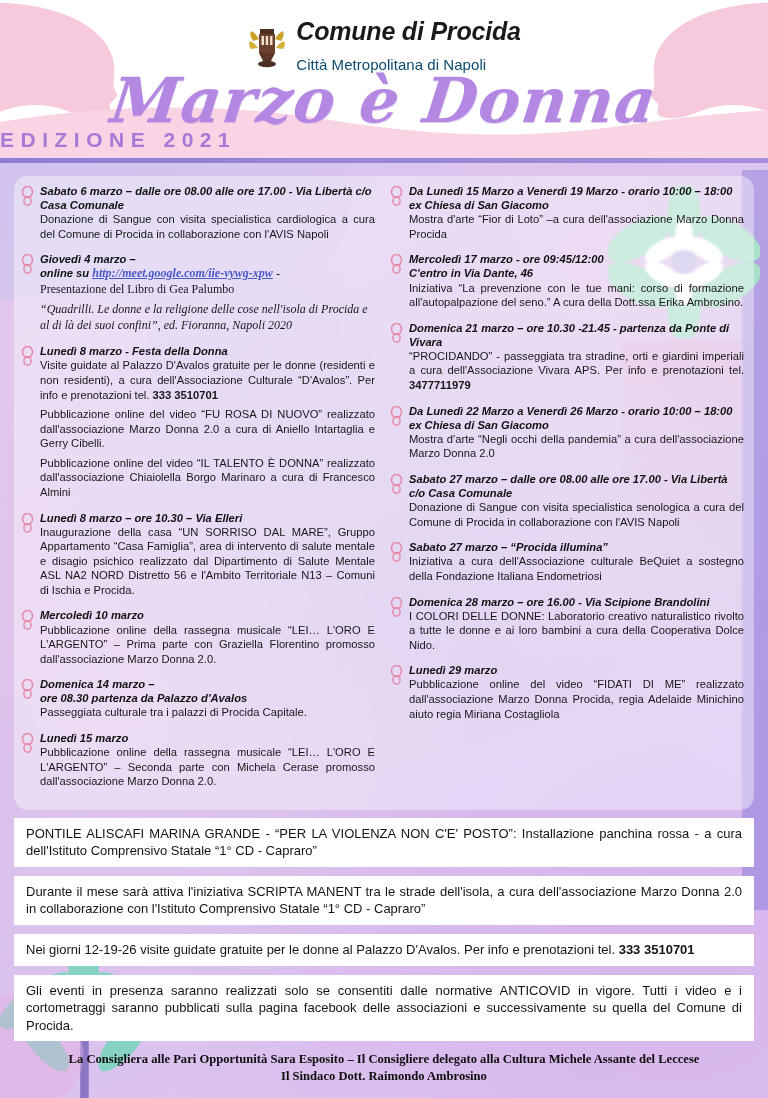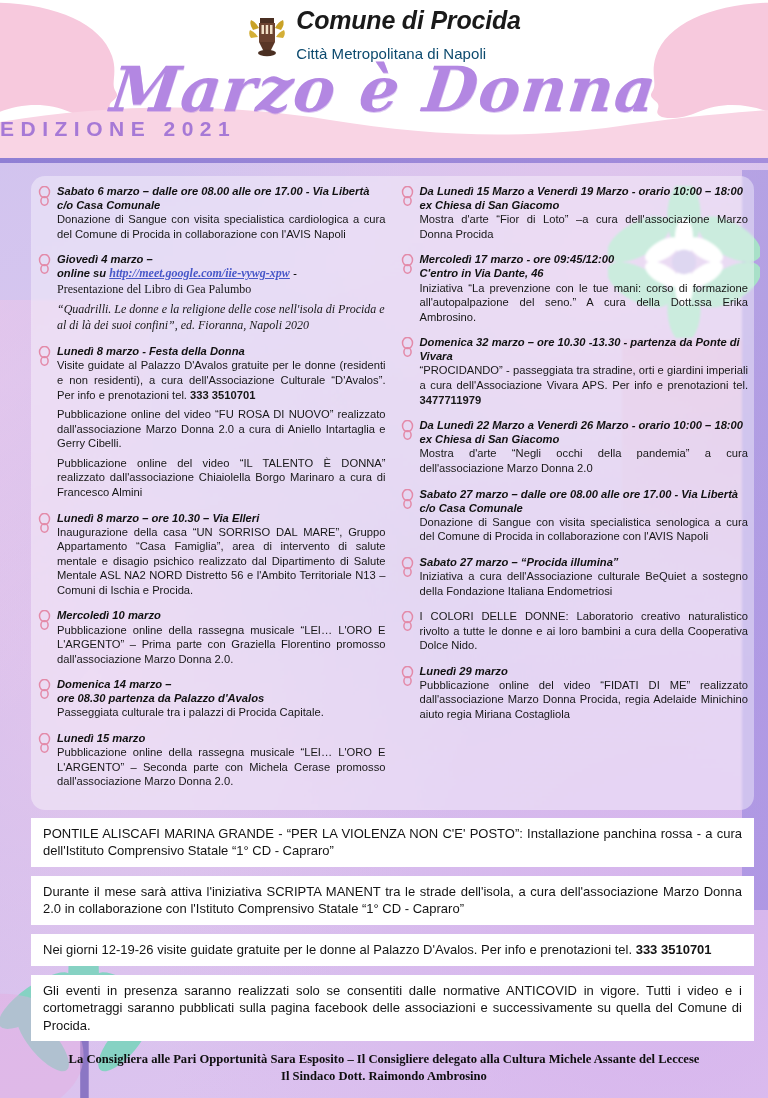--- a/index.html
+++ b/index.html
@@ -54,21 +54,21 @@
     pointer-events: none;
   }
 
   .crest-row {
     position: relative;
     z-index: 4;
     display: flex;
     align-items: center;
     justify-content: center;
     gap: 9px;
-    padding-top: 7px;
+    padding-top: 18px;
   }
   .crest { width: 40px; height: 48px; flex: none; }
   .crest-text { line-height: 1.04; }
   .comune-name {
     font-size: 25px;
     font-weight: bold;
     font-style: italic;
     color: #1a1a1a;
     letter-spacing: -0.2px;
   }
@@ -129,21 +129,21 @@
   .decor.streak {
     top: 340px; right: 26px; width: 120px; height: 430px;
     background: linear-gradient(200deg, rgba(224,150,190,0.28), rgba(224,150,190,0) 60%);
     z-index: 0;
   }
 
   
   .content {
     position: relative;
     z-index: 3;
-    padding: 13px 14px 0 31px;
+    padding: 13px 14px 0 14px;
   }
 
   .panel {
     background: rgba(255,255,255,0.40);
     border-radius: 14px;
     padding: 8px 6px 10px 6px;
     display: flex;
     gap: 14px;
     backdrop-filter: blur(1px);
   }
@@ -411,21 +411,21 @@
               <div class="ev-sub">C'entro in Via Dante, 46</div>
               <div class="ev-text">Iniziativa “La prevenzione con le tue mani: corso di formazione all'autopalpazione del seno.” A cura della Dott.ssa Erika Ambrosino.</div>
             </div>
           </div>
           <div class="event">
             <svg class="venus-icon" viewBox="0 0 15 20">
               <ellipse cx="7.5" cy="6" rx="5" ry="5.6" fill="none" stroke="#e38aa8" stroke-width="1.5"></ellipse>
               <ellipse cx="7.5" cy="15" rx="3.6" ry="4.2" fill="none" stroke="#e38aa8" stroke-width="1.5"></ellipse>
             </svg>
             <div class="event-body">
-              <div class="ev-head">Domenica 32 marzo – ore 10.30 -13.30 -  partenza da Ponte di Vivara</div>
+              <div class="ev-head">Domenica 21 marzo – ore 10.30 -21.45 -  partenza da Ponte di Vivara</div>
               <div class="ev-text">“PROCIDANDO” - passeggiata tra stradine, orti e giardini imperiali a cura dell'Associazione Vivara APS. Per info e prenotazioni tel. <span class="bold">3477711979</span></div>
             </div>
           </div>
           <div class="event">
             <svg class="venus-icon" viewBox="0 0 15 20">
               <ellipse cx="7.5" cy="6" rx="5" ry="5.6" fill="none" stroke="#e38aa8" stroke-width="1.5"></ellipse>
               <ellipse cx="7.5" cy="15" rx="3.6" ry="4.2" fill="none" stroke="#e38aa8" stroke-width="1.5"></ellipse>
             </svg>
             <div class="event-body">
               <div class="ev-head">Da Lunedì 22 Marzo a Venerdì 26 Marzo - orario 10:00 – 18:00 ex Chiesa di San Giacomo</div>
@@ -451,20 +451,21 @@
               <div class="ev-head">Sabato 27 marzo – “Procida illumina”</div>
               <div class="ev-text">Iniziativa a cura dell'Associazione culturale BeQuiet a sostegno della Fondazione Italiana Endometriosi</div>
             </div>
           </div>
           <div class="event">
             <svg class="venus-icon" viewBox="0 0 15 20">
               <ellipse cx="7.5" cy="6" rx="5" ry="5.6" fill="none" stroke="#e38aa8" stroke-width="1.5"></ellipse>
               <ellipse cx="7.5" cy="15" rx="3.6" ry="4.2" fill="none" stroke="#e38aa8" stroke-width="1.5"></ellipse>
             </svg>
             <div class="event-body">
+              <div class="ev-head">Domenica 28 marzo – ore 16.00 -  Via Scipione Brandolini</div>
               <div class="ev-text">I COLORI DELLE DONNE: Laboratorio creativo naturalistico rivolto a tutte le donne e ai loro bambini a cura della Cooperativa Dolce Nido.</div>
             </div>
           </div>
           <div class="event">
             <svg class="venus-icon" viewBox="0 0 15 20">
               <ellipse cx="7.5" cy="6" rx="5" ry="5.6" fill="none" stroke="#e38aa8" stroke-width="1.5"></ellipse>
               <ellipse cx="7.5" cy="15" rx="3.6" ry="4.2" fill="none" stroke="#e38aa8" stroke-width="1.5"></ellipse>
             </svg>
             <div class="event-body">
               <div class="ev-head">Lunedì 29 marzo</div>

